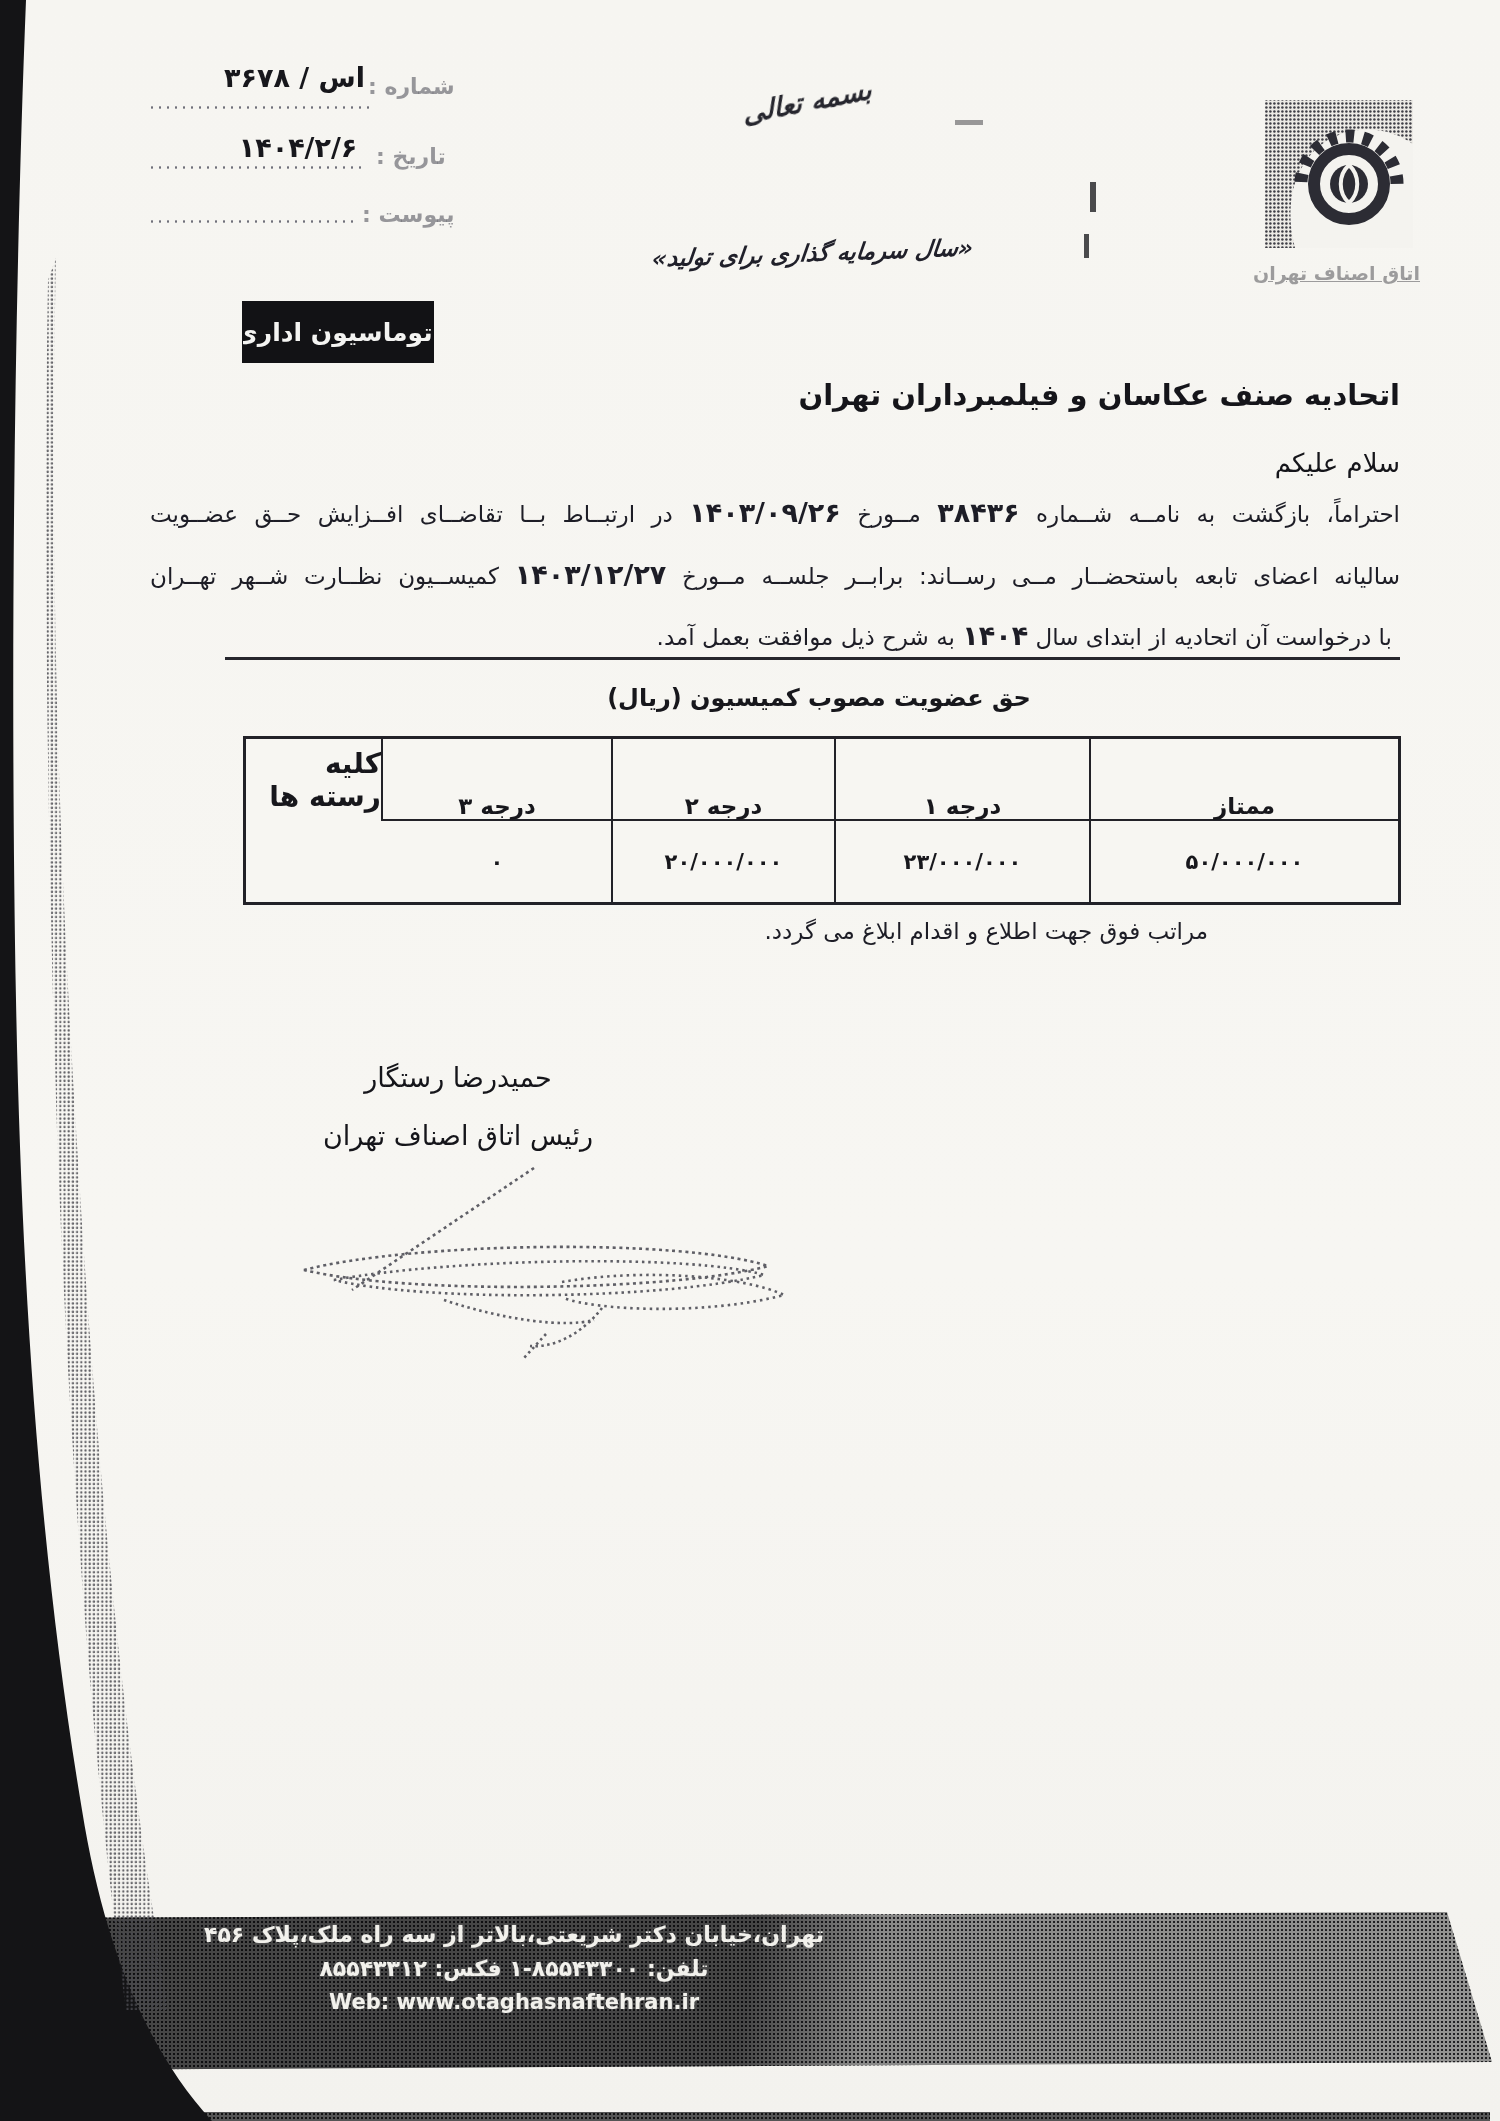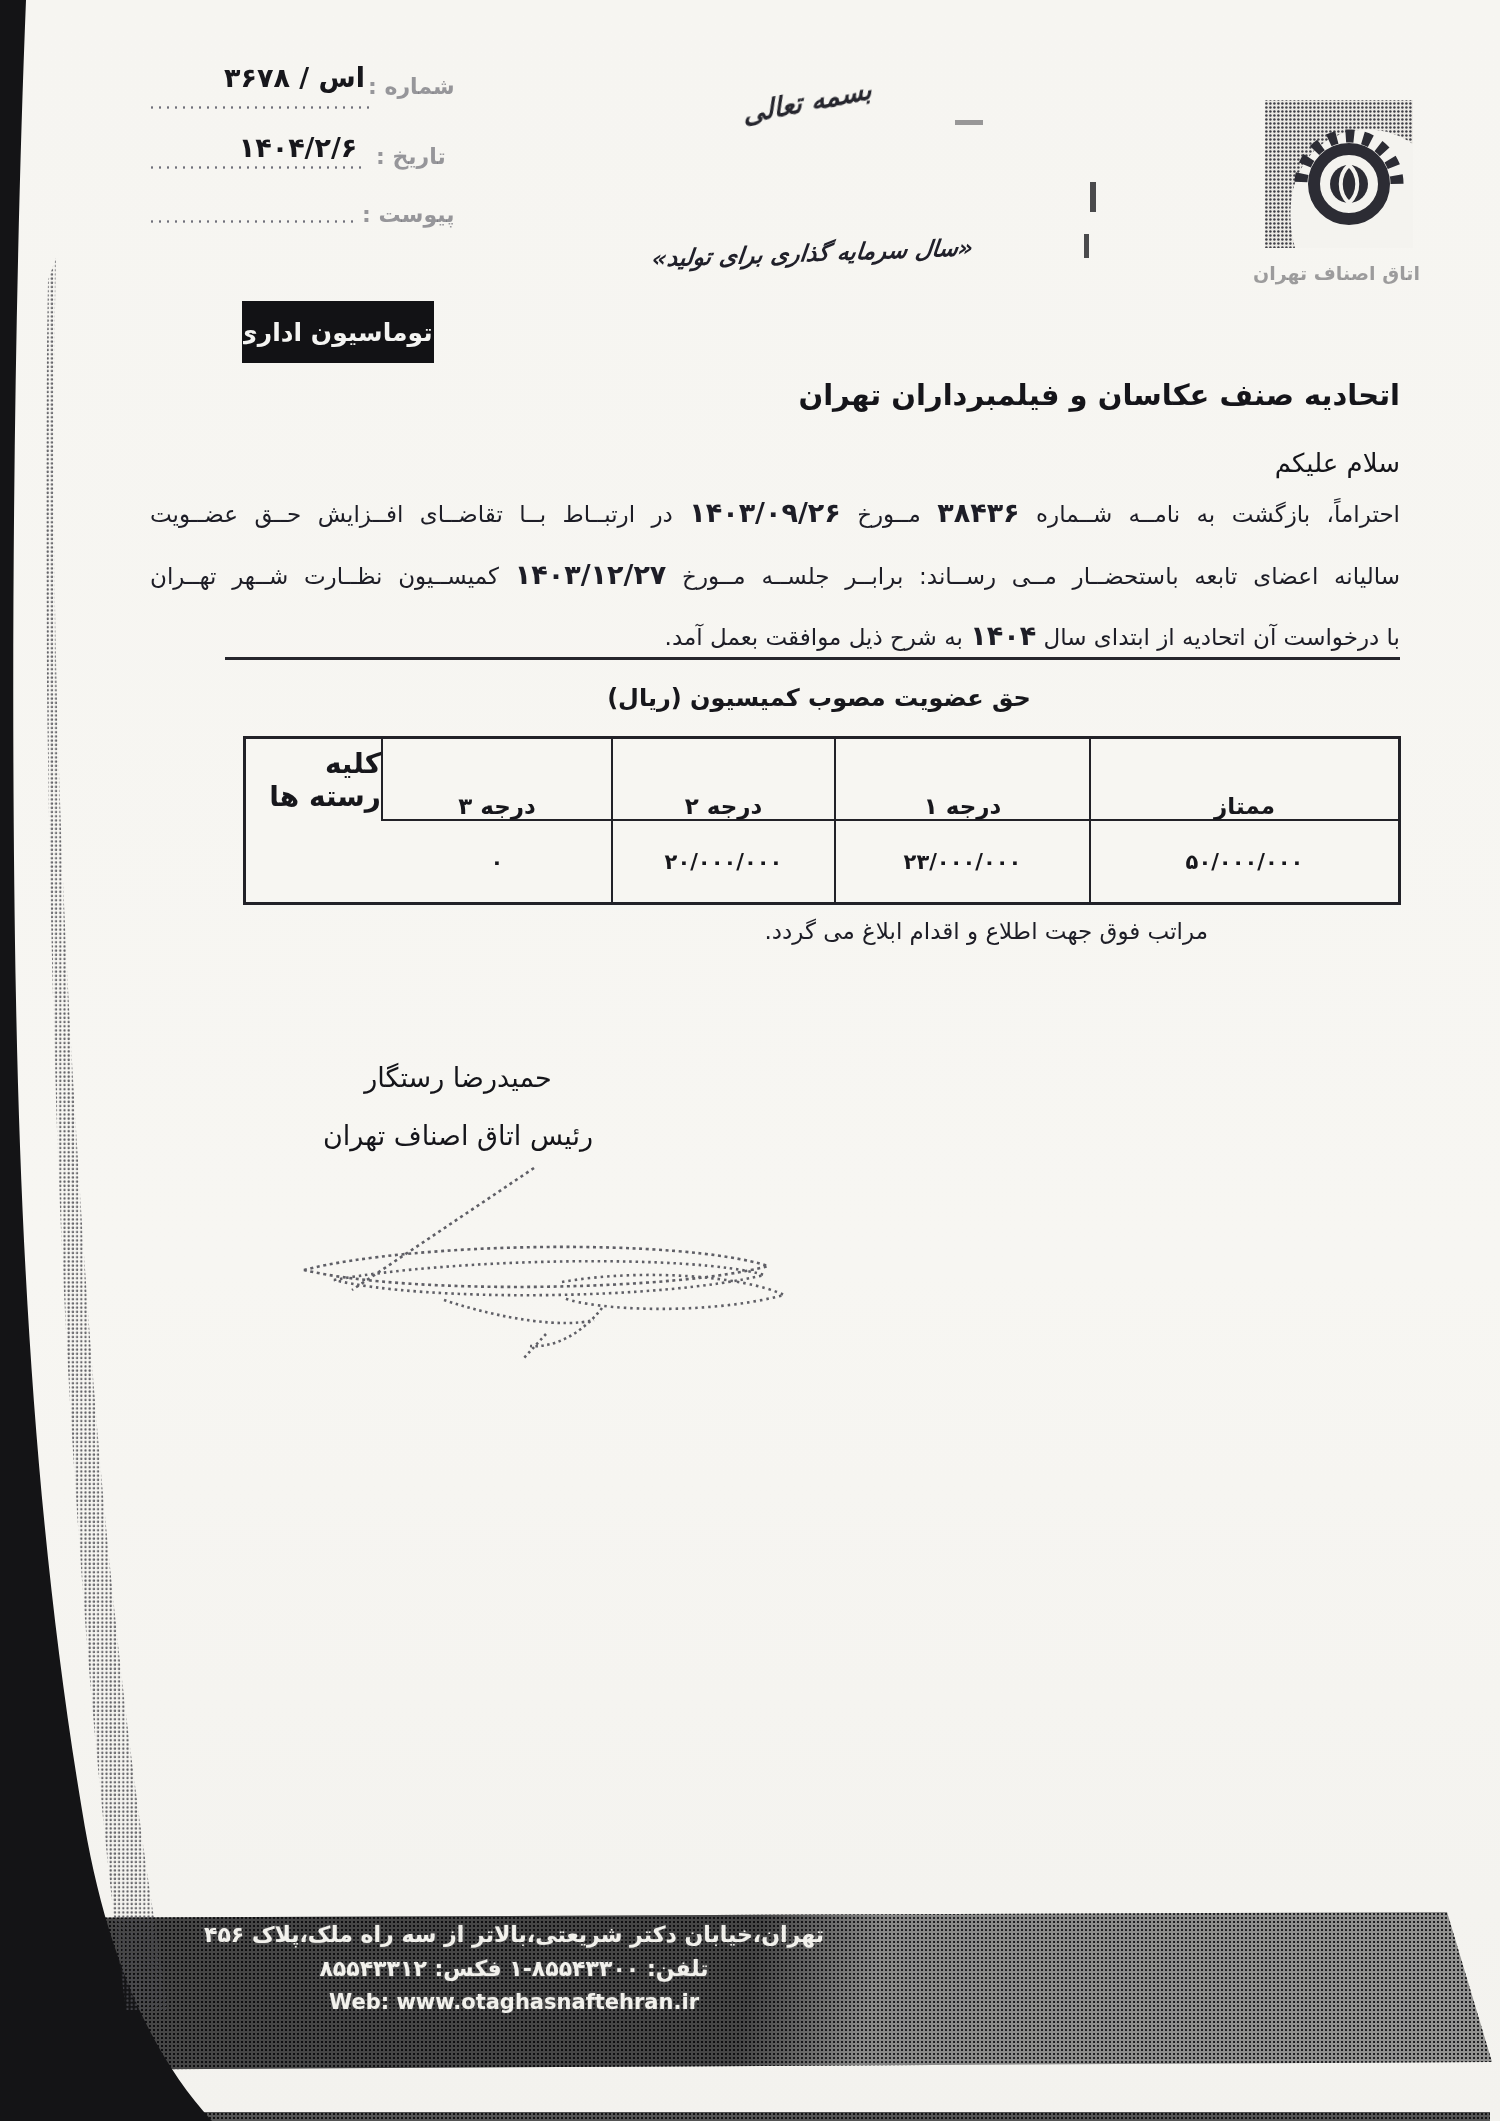--- a/index.html
+++ b/index.html
@@ -36,21 +36,21 @@
   }
   .slogan{
     font-size:23px;font-weight:bold;font-style:italic;
     transform:rotate(-2deg) skewX(-8deg);
     color:#20202a;white-space:nowrap;
   }
 
   
   .logo-caption{
     font-size:19px;font-weight:bold;text-align:center;
-    color:rgba(30,30,38,.42);filter:blur(.7px);white-space:nowrap;
+    color:rgba(30,30,38,.42);filter:blur(.7px);white-space:nowrap;text-decoration:underline;
   }
 
   
   .badge{
     background:#121215;color:#f4f4f2;
     font-weight:bold;font-size:25px;
     display:flex;align-items:center;justify-content:center;
     white-space:nowrap;overflow:hidden;
     box-shadow:0 0 0 1px #121215;
   }
@@ -174,21 +174,21 @@
 
   <div class="abs recipient" style="right:100px;top:378px;">اتحادیه صنف عکاسان و فیلمبرداران تهران</div>
   <div class="abs salutation" style="right:100px;top:448px;">سلام علیکم</div>
 
   <div class="abs bodyline just" style="right:100px;top:497px;">
     <span>احتراماً، بازگشت به نامــه شــماره </span><span class="num">۳۸۴۳۶</span><span> مــورخ  </span><span class="num">۱۴۰۳/۰۹/۲۶</span><span> در ارتبــاط بــا تقاضــای افــزایش حــق عضــویت</span>
   </div>
   <div class="abs bodyline just" style="right:100px;top:559px;">
     <span>سالیانه اعضای تابعه باستحضــار مــی رســاند: برابــر جلســه مــورخ </span><span class="num">۱۴۰۳/۱۲/۲۷</span><span> کمیســیون نظــارت شــهر تهــران</span>
   </div>
-  <div class="abs bodyline last" style="right:100px;top:620px;">
+  <div class="abs bodyline last" style="right:108px;top:620px;">
     <span>با درخواست آن اتحادیه از ابتدای سال </span><span class="num">۱۴۰۴</span><span> به شرح ذیل موافقت بعمل آمد.</span>
   </div>
 
   <div class="abs rule" style="left:225px;top:657px;width:1175px;height:3px;"></div>
 
   <div class="abs tbl-title" style="left:243px;top:684px;width:1152px;">حق عضویت مصوب کمیسیون (ریال)</div>
 
   <div class="abs fee-table" style="left:243px;top:736px;width:1152px;">
     <div class="cell hdr">ممتاز</div>
     <div class="cell hdr">درجه ۱</div>

